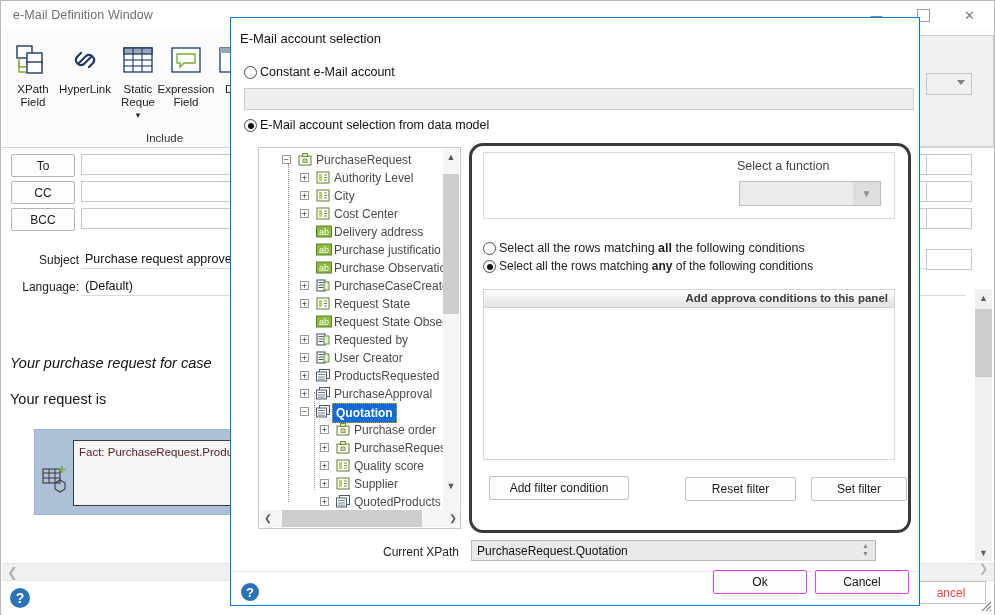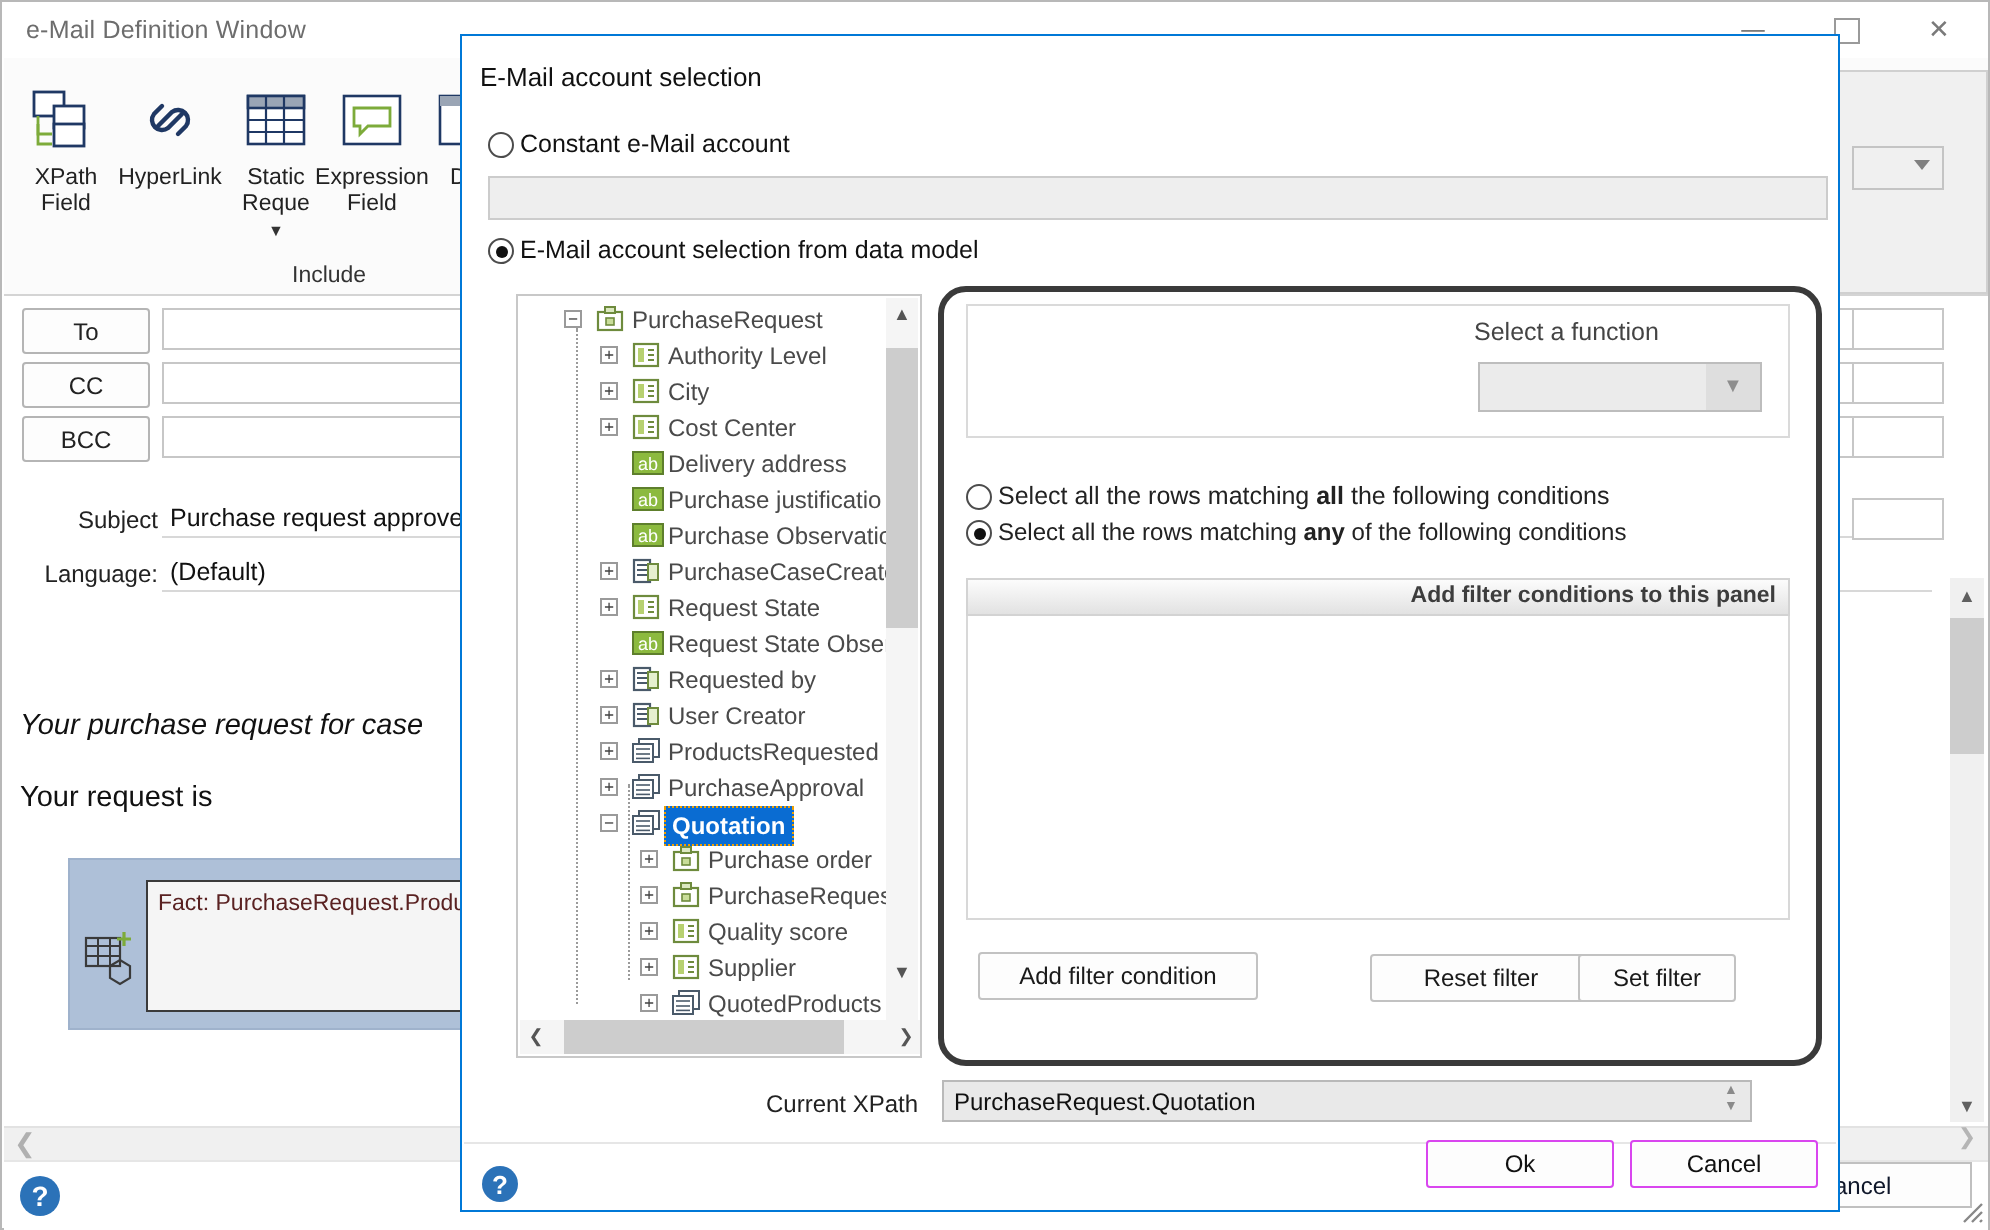--- a/index.html
+++ b/index.html
@@ -48,21 +48,21 @@
   
   .bg-right-fld{position:absolute;border:1px solid #c7c7c7;background:#fff;box-sizing:border-box;height:21px;}
   #bg-combo{position:absolute;left:925px;top:72px;width:46px;height:22px;background:#f0f0f0;border:1px solid #c4c4c4;box-sizing:border-box;}
   #bg-combo-arrow{position:absolute;right:6px;top:6px;border-left:4px solid transparent;border-right:4px solid transparent;border-top:5px solid #808080;}
   #bg-panel-top{position:absolute;left:905px;top:34px;width:88px;height:112px;background:#f0f0f0;border:1px solid #d0d0d0;box-sizing:border-box;}
   #bg-vsb{position:absolute;right:2px;top:288px;width:17px;height:272px;background:#f0f0f0;}
   #bg-vsb-thumb{position:absolute;right:2px;top:308px;width:17px;height:68px;background:#cdcdcd;}
   #bg-vsb-up{position:absolute;right:2px;top:288px;width:17px;height:17px;display:flex;align-items:center;justify-content:center;color:#606060;font-size:9px;}
   #bg-vsb-dn{position:absolute;right:2px;top:543px;width:17px;height:17px;display:flex;align-items:center;justify-content:center;color:#606060;font-size:9px;}
   #bg-hsb-right{position:absolute;right:2px;top:560px;width:17px;height:14px;display:flex;align-items:center;justify-content:center;color:#b5b5b5;font-size:11px;}
-  #bg-cancel{position:absolute;right:8px;top:580px;width:70px;height:23px;border:1px solid #c0c0c0;background:#fdfdfd;display:flex;align-items:center;justify-content:flex-start;font-size:12px;color:#0f172a;box-sizing:border-box;}
+  #bg-cancel{position:absolute;right:8px;top:580px;width:70px;height:23px;border:1px solid #c0c0c0;background:#fdfdfd;display:flex;align-items:center;justify-content:center;font-size:12px;color:#ef4444;box-sizing:border-box;}
   #bg-resize{position:absolute;right:2px;bottom:2px;width:14px;height:14px;}
 
   
   #dialog{position:absolute;left:230px;top:17px;width:690px;height:589px;background:#fff;border:1px solid #0078d7;box-sizing:border-box;}
   #dlg-title{position:absolute;left:9px;top:29px;font-size:13px;color:#111;}
 
   .radio{position:absolute;width:13px;height:13px;border:1px solid #4c4c4c;border-radius:50%;background:#fff;box-sizing:border-box;}
   .radio.checked::after{content:"";position:absolute;left:2.5px;top:2.5px;width:6px;height:6px;border-radius:50%;background:#111;}
   .radio-label{position:absolute;font-size:12.5px;color:#111;white-space:nowrap;}
 
@@ -547,31 +547,31 @@
     <div style="position:absolute;left:27px;top:95px;font-size:12.5px;color:#222;white-space:nowrap;">
       <span>Select all the rows matching </span><span style="font-weight:bold;">all</span><span> the following conditions</span>
     </div>
 
     <div class="radio checked" style="left:11px;top:114px;"></div>
     <div style="position:absolute;left:27px;top:113px;font-size:12px;color:#222;white-space:nowrap;">
       <span>Select all the rows matching </span><span style="font-weight:bold;">any</span><span> of the following conditions</span>
     </div>
 
     <div style="position:absolute;left:11px;top:143px;width:412px;height:19px;background:linear-gradient(#fcfcfc,#e2e2e2);border:1px solid #d3d3d3;box-sizing:border-box;">
-      <span style="position:absolute;right:6px;top:2px;font-size:11.5px;font-weight:bold;color:#3d3d3d;">Add filter conditions to this panel</span>
+      <span style="position:absolute;right:6px;top:2px;font-size:11.5px;font-weight:bold;color:#3d3d3d;">Add approva conditions to this panel</span>
     </div>
     <div style="position:absolute;left:11px;top:162px;width:412px;height:152px;background:#fff;border:1px solid #d8d8d8;border-top:none;box-sizing:border-box;"></div>
 
     <div class="fbtn" style="left:17px;top:330px;width:140px;">
       <span>Add filter condition</span>
     </div>
     <div class="fbtn" style="left:213px;top:331px;width:111px;">
       <span>Reset  filter</span>
     </div>
-    <div class="fbtn" style="left:317px;top:331px;width:79px;">
+    <div class="fbtn" style="left:339px;top:331px;width:96px;">
       <span>Set  filter</span>
     </div>
   </div>
 
   <div style="position:absolute;left:152px;top:527px;font-size:12px;color:#222;">Current XPath</div>
   <div style="position:absolute;left:240px;top:522px;width:405px;height:21px;background:#e9e9e9;border:1px solid #b9b9b9;box-sizing:border-box;">
     <span style="position:absolute;left:5px;top:3px;font-size:12px;color:#111;">PurchaseRequest.Quotation</span>
     <span style="position:absolute;right:3px;top:1px;width:13px;height:17px;color:#8a8a8a;font-size:7px;line-height:8px;text-align:center;">▲<br>▼</span>
   </div>
 

